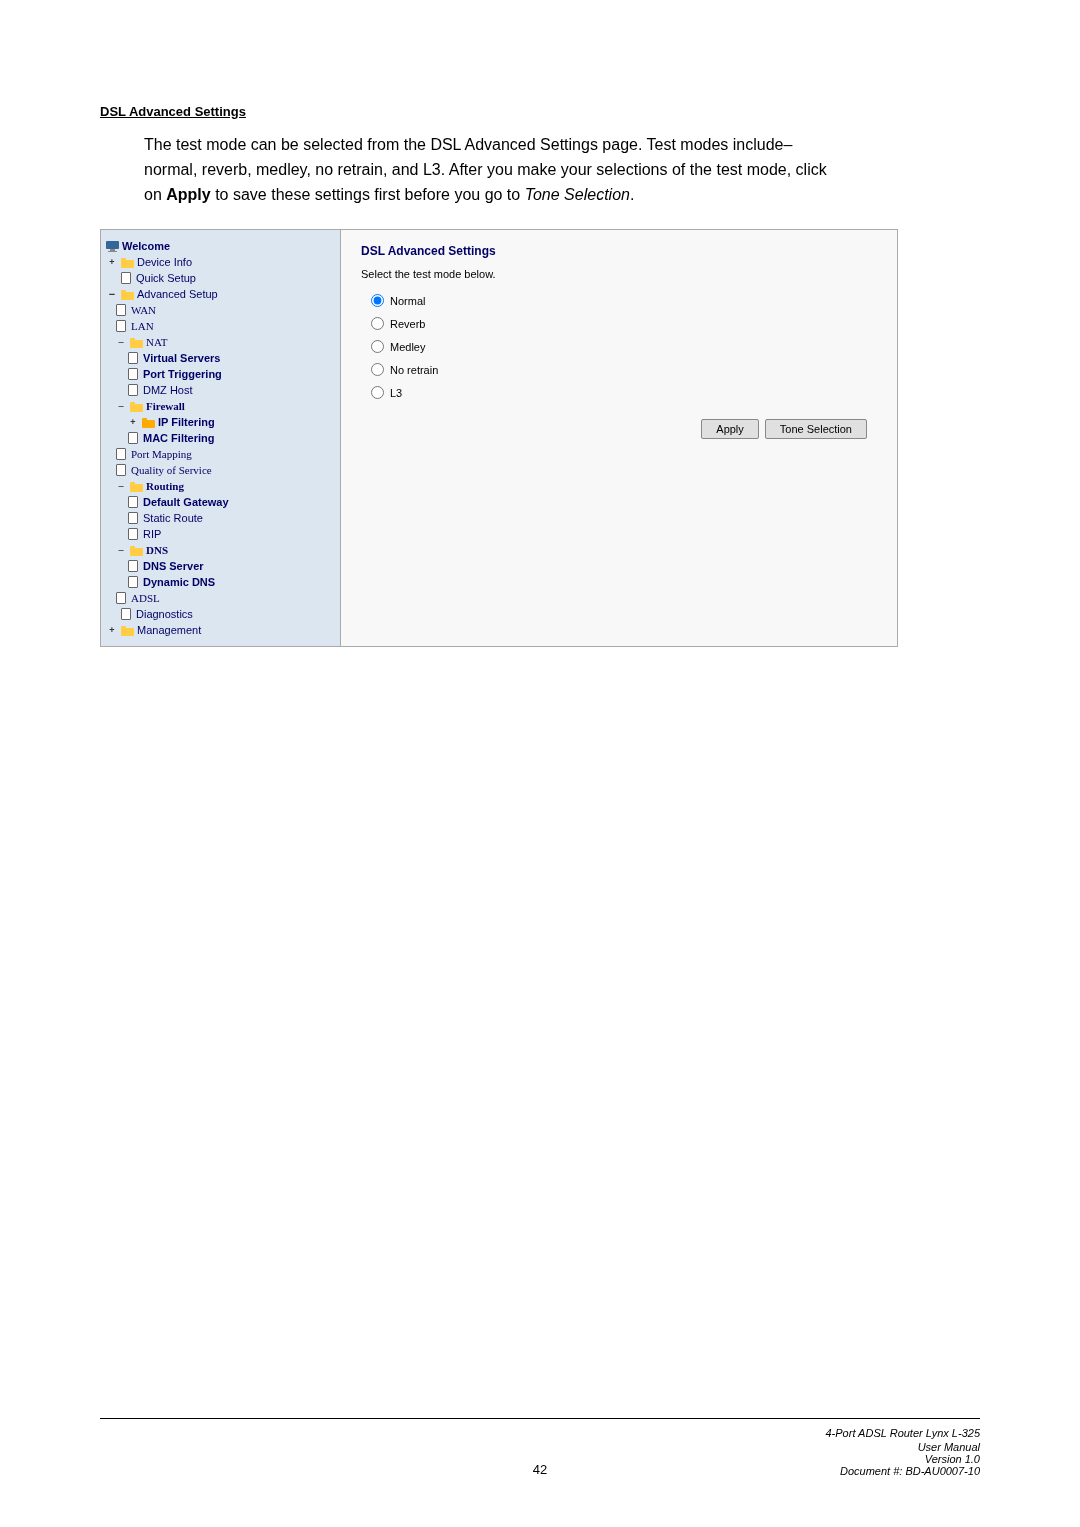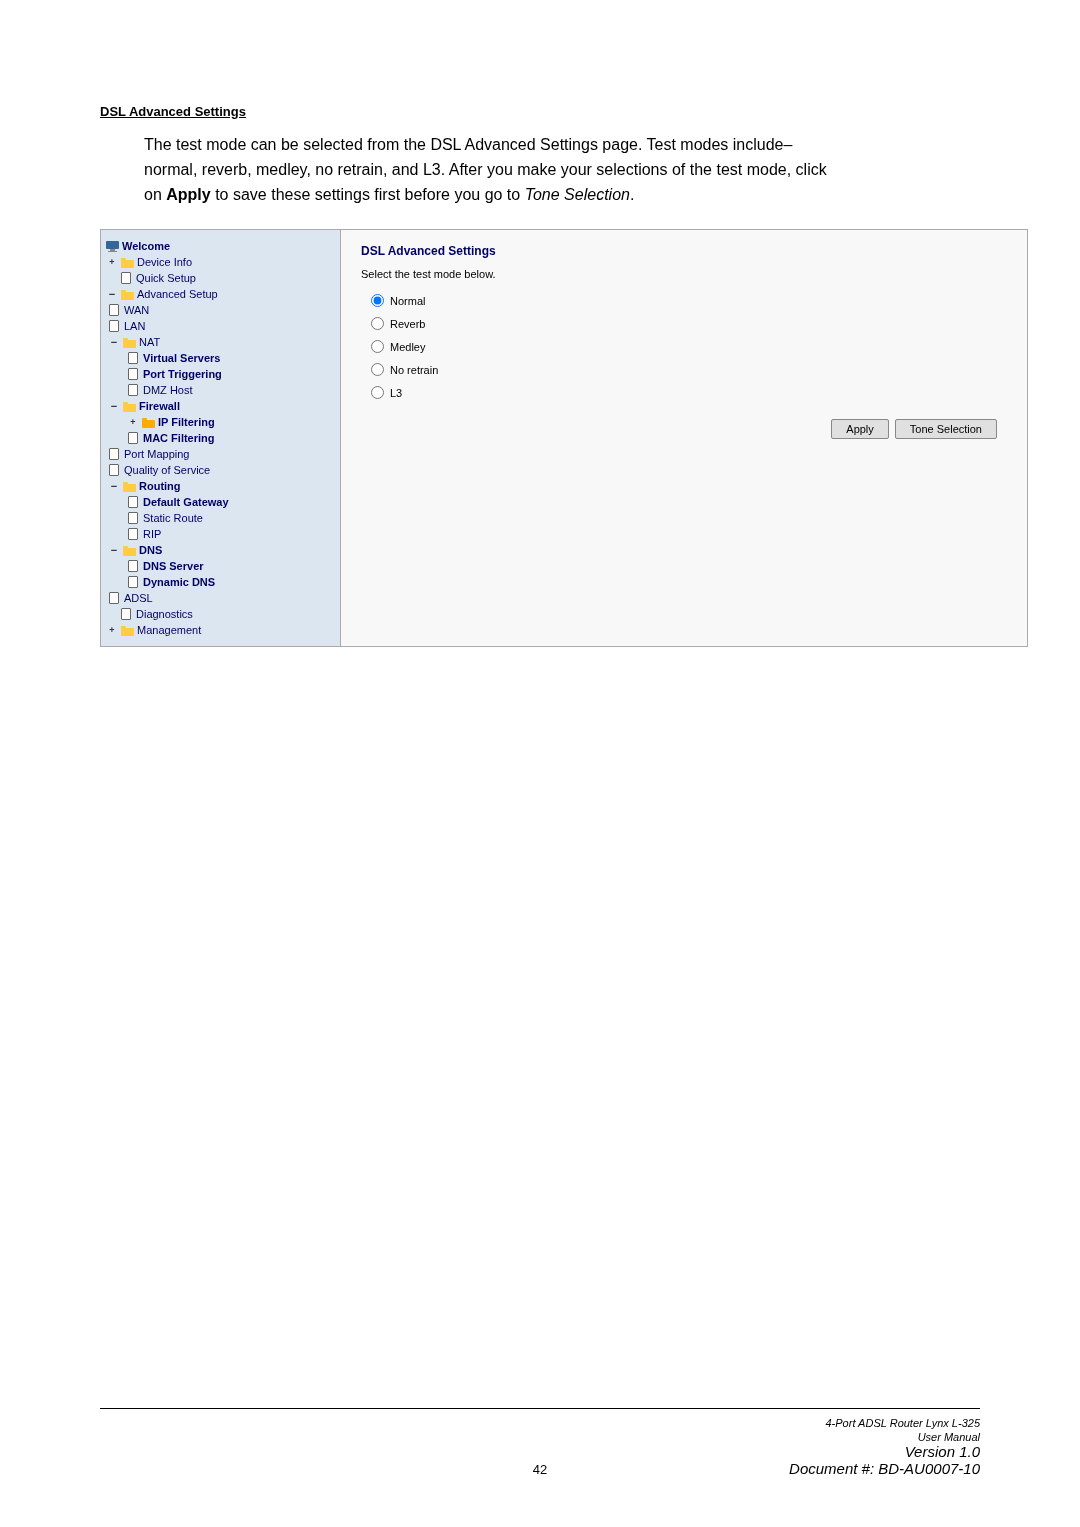--- a/index.html
+++ b/index.html
@@ -37,21 +37,21 @@
     }
 
     .intro-text em {
       font-style: italic;
     }
 
     .main-box {
       display: flex;
       border: 1px solid #aaa;
       background: #f0f4f8;
-      width: 928px;
+      width: 798px;
       min-height: 360px;
     }
 
     
     .nav-tree {
       width: 240px;
       background: #dce6f0;
       padding: 8px 4px;
       font-size: 11px;
       border-right: 1px solid #aaa;
@@ -79,21 +79,21 @@
 
     .tree-label {
       font-size: 11px;
       color: #000066;
     }
 
     .tree-label.bold {
       font-weight: bold;
     }
 
-    .indent1 { margin-left: 2px; }
+    .indent1 { margin-left: 9px; font-family: Liberation Serif, serif; }
     .indent2 { margin-left: 21px; }
 
     .icon-doc {
       width: 10px;
       height: 12px;
       background: #fff;
       border: 1px solid #666;
       display: inline-block;
       border-radius: 1px;
     }
@@ -186,21 +186,21 @@
       font-style: italic;
       margin-bottom: 2px;
     }
 
     .footer-line2 {
       font-size: 11px;
       font-style: italic;
     }
 
     .footer-line3 {
-      font-size: 15px;
+      font-size: 11px;
       font-style: italic;
     }
 
     .footer-page-num {
       position: absolute;
       bottom: 50px;
       left: 50%;
       transform: translateX(-50%);
       font-size: 13px;
     }

